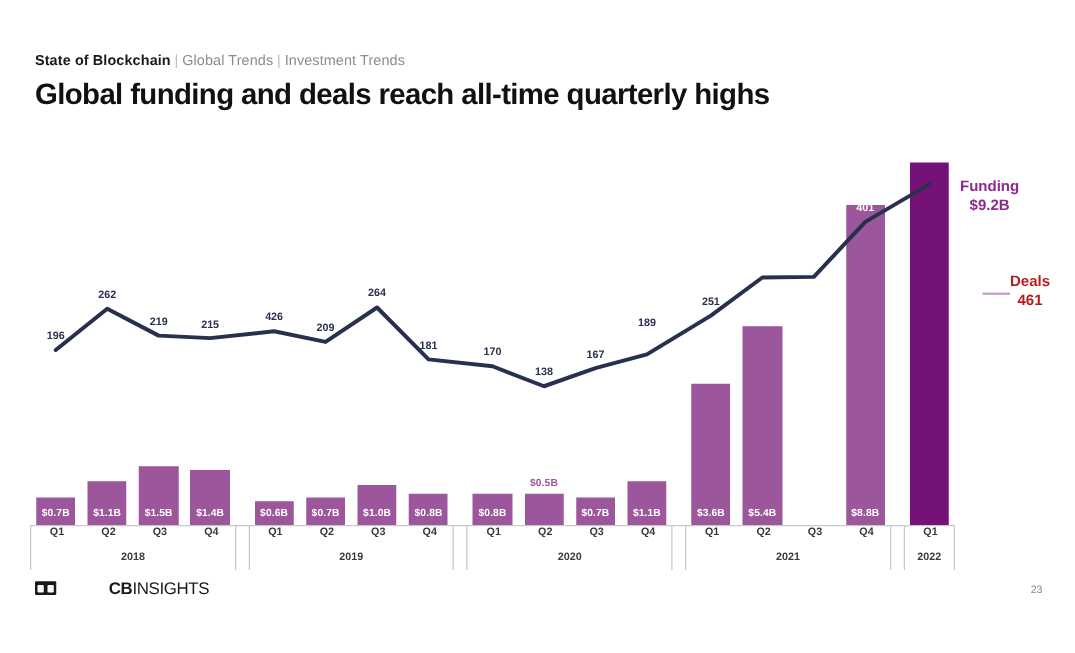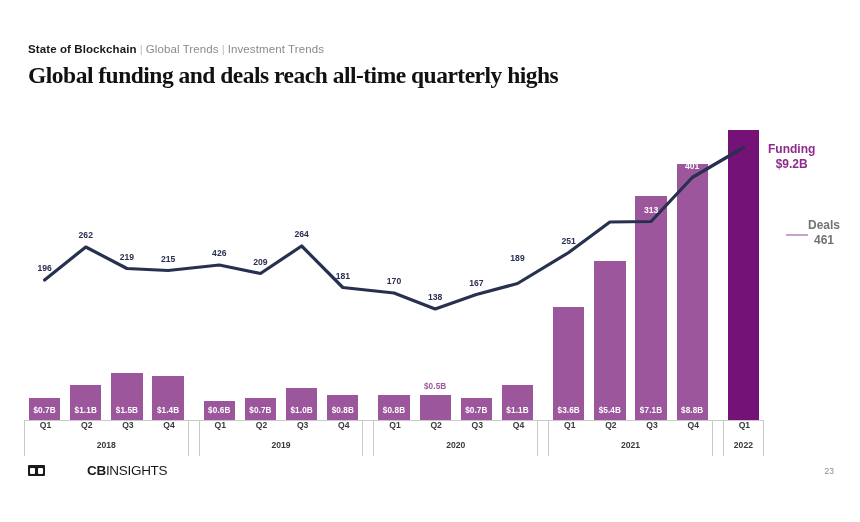--- a/index.html
+++ b/index.html
@@ -15,21 +15,21 @@
   .kicker {
     position: absolute; left: 28px; top: 43px;
     font-size: 11.5px; color: #8b8b8b; letter-spacing: .1px;
     white-space: nowrap;
   }
   .kicker .strong { color: #1a1a1a; font-weight: bold; }
   .kicker .sep { color: #bdbdbd; padding: 0 3px; }
   .headline {
     position: absolute; left: 28px; top: 62px;
     font-size: 23.5px; font-weight: bold; color: #111111;
-    letter-spacing: -0.5px; white-space: nowrap; font-family: Liberation Serif, serif;
+    letter-spacing: -0.5px; white-space: nowrap;
   }
 
   
   .chart {
     position: absolute;
     left: 24px; top: 120px;
     width: 740px; height: 300px;
   }
   .plot { position: absolute; inset: 0; }
 
@@ -55,21 +55,21 @@
     white-space: nowrap;
   }
   .pt-label.on-bar { color: #ffffff; }
 
   
   .callout {
     position: absolute; text-align: center; font-weight: bold;
     line-height: 1.25; white-space: nowrap;
   }
   .callout.funding { left: 768px; top: 142px; font-size: 12px; color: #8d2b8d; }
-  .callout.deals   { left: 808px; top: 218px; font-size: 12px; color: #737373; }
+  .callout.deals   { left: 808px; top: 218px; font-size: 12px; color: #b91c1c; }
   .deal-tick {
     position: absolute; left: 786px; top: 234px;
     width: 22px; height: 1.5px; background: #c9a3c9;
   }
 
   
   .axis { position: absolute; left: 24px; top: 420px; width: 740px; height: 36px; }
   .axis-top-rule {
     position: absolute; left: 0; top: 0; width: 100%; height: 1px; background: #c9c9c9;
   }
@@ -149,23 +149,20 @@
           <span class="bar-label">$0.7B</span>
         </div>
         <div class="bar" style="left: 477.882px; width: 31.2941px; height: 34.6739px;">
           <span class="bar-label">$1.1B</span>
         </div>
         <div class="bar" style="left: 529.059px; width: 31.2941px; height: 113.478px;">
           <span class="bar-label">$3.6B</span>
         </div>
         <div class="bar" style="left: 570.235px; width: 31.2941px; height: 159px;">
           <span class="bar-label">$5.4B</span>
-        </div>
-        <div class="bar" style="left: 611.412px; width: 31.2941px; height: 223.804px;">
-          <span class="bar-label">$7.1B</span>
         </div>
         <div class="bar" style="left: 652.588px; width: 31.2941px; height: 256px;">
           <span class="bar-label">$8.8B</span>
         </div>
         <div class="bar highlight" style="left: 703.765px; width: 31.2941px; height: 290px;"></div>
       </div>
     <svg class="line-layer" id="lineLayer" viewBox="0 0 740 300" width="740" height="300">
         <polyline points="20.58823529411765,160 61.76470588235294,127 102.94117647058825,148.5 144.11764705882354,150.5 195.29411764705884,145 236.47058823529414,153.5 277.6470588235294,126 318.8235294117647,167.5 370,173 411.1764705882353,189 452.3529411764706,174.5 493.5294117647059,163.5 544.7058823529412,132.5 585.8823529411765,102.00000000000001 627.0588235294117,101.5 668.235294117647,57.49999999999999 719.4117647058822,27.500000000000007" fill="none" stroke="#27304f" stroke-width="3.2" stroke-linejoin="round" stroke-linecap="round"></polyline>
       </svg>
     <div class="plot" id="ptlabels">

